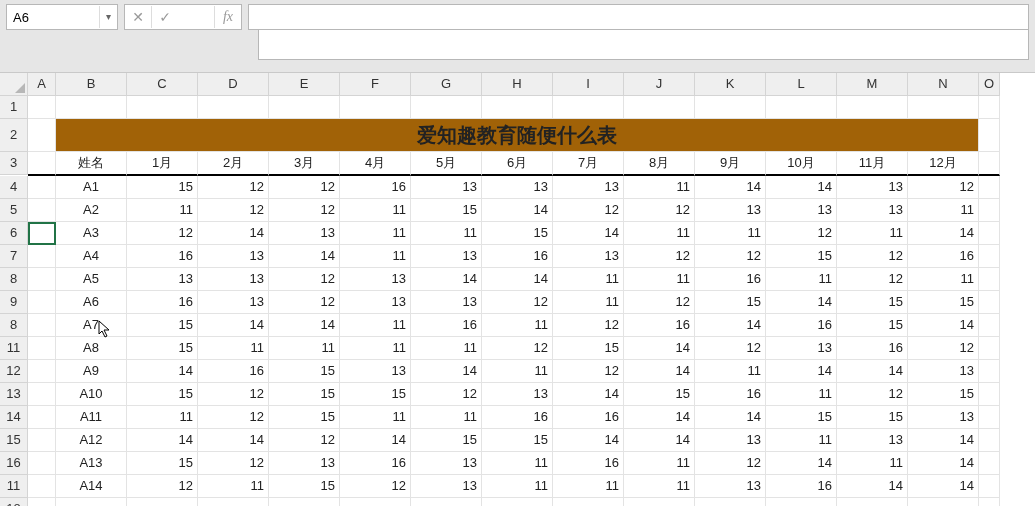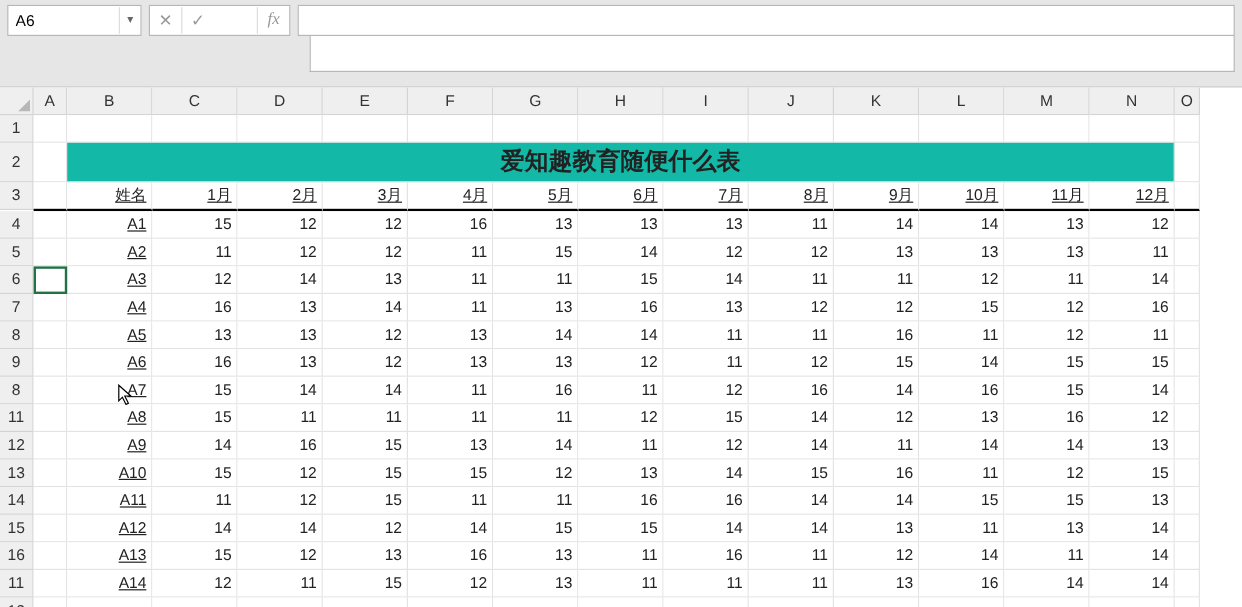--- a/index.html
+++ b/index.html
@@ -125,29 +125,29 @@
     border-right: 1px solid #e3e3e3;
     border-bottom: 1px solid #e3e3e3;
     height: 22px;
     line-height: 22px;
     padding: 0 4px;
     background: #fff;
     white-space: nowrap;
     overflow: visible;
   }
   .cell.num { text-align: right; }
-  .cell.txt { text-align: right; text-decoration: underline; }
+  .cell.txt { text-align: center; }
 
   
   .title-cell {
     grid-column: 3 / span 13;
     font-weight: 700;
     font-size: 20px;
     text-align: center;
-    background: #14b8a6;
+    background: #a16207;
     border-right: 1px solid #e3e3e3;
     border-bottom: 1px solid #e3e3e3;
     height: 32px;
     line-height: 32px;
   }
   .r2 { height: 32px; line-height: 32px; }
 
   
   .hdr3 {
     border-bottom: 2px solid #000 !important;

